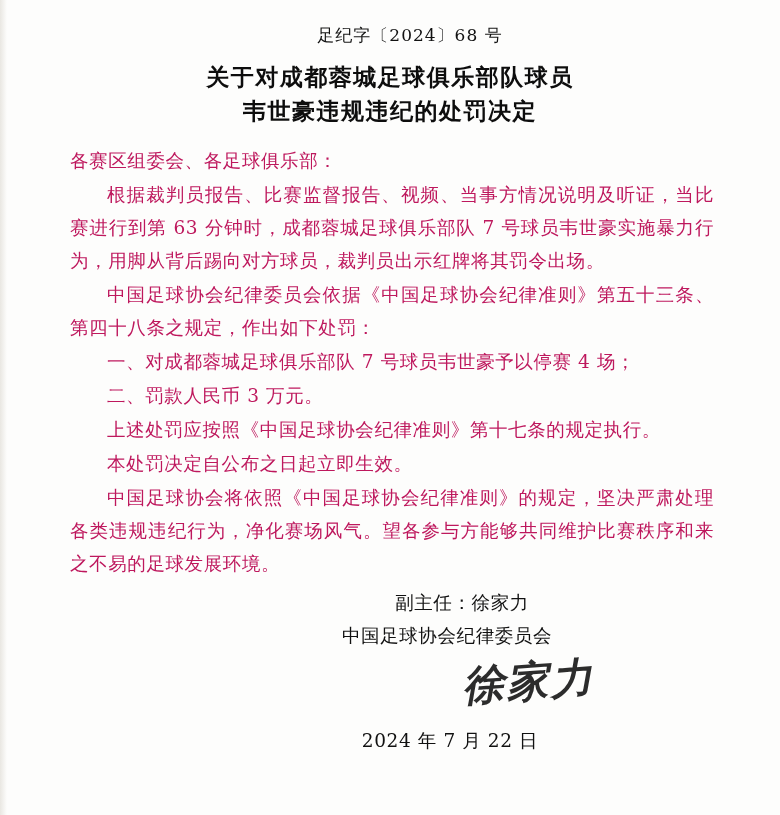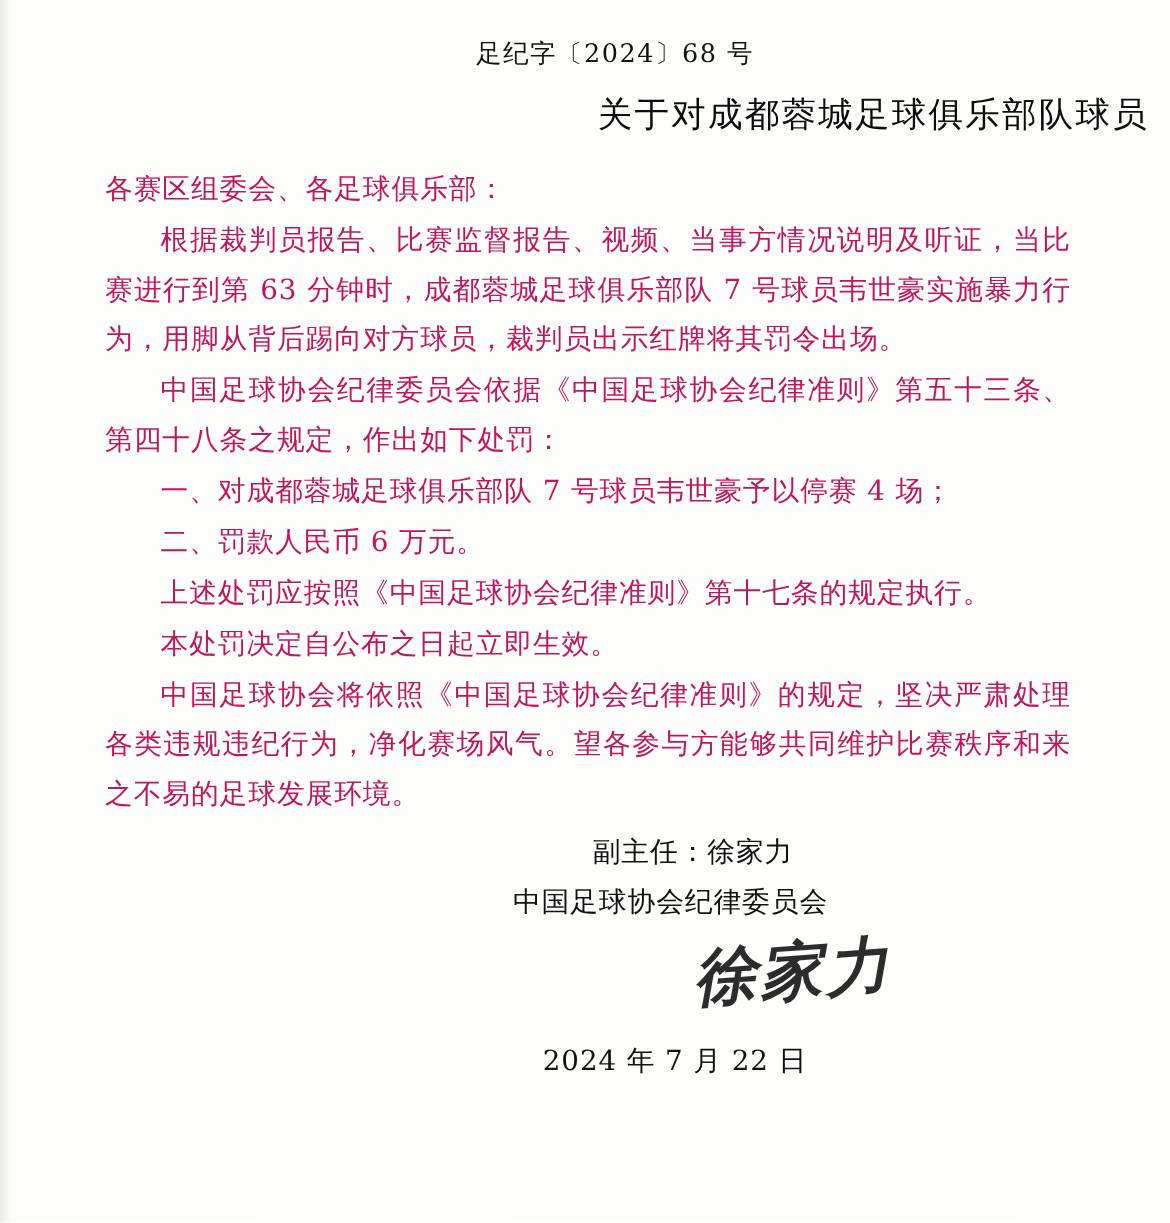--- a/index.html
+++ b/index.html
@@ -24,22 +24,22 @@
   }
   .doc-number {
     text-align: center;
     font-size: 17px;
     letter-spacing: 1px;
     padding-top: 10px;
     padding-left: 40px;
     color: #121212;
   }
   .title {
-    text-align: right;
-    font-weight: normal;
+    text-align: center;
+    font-weight: bold;
     font-size: 23px;
     line-height: 34px;
     letter-spacing: 1.5px;
     margin-top: 13px;
     color: #0d0d0d;
   }
   .title .line {
     display: block;
   }
   .body-block {
@@ -113,28 +113,29 @@
 <body>
 
 <div class="page">
 
   <div class="edge-noise"></div>
 
   <div class="doc-number">足纪字〔2024〕68 号</div>
 
   <div class="title">
     <span class="line">关于对成都蓉城足球俱乐部队球员</span>
+    <span class="line">韦世豪违规违纪的处罚决定</span>
   </div>
 
   <div class="body-block">
     <p class="para salutation">各赛区组委会、各足球俱乐部：</p>
     <p class="para indent">根据裁判员报告、比赛监督报告、视频、当事方情况说明及听证，当比赛进行到第 63 分钟时，成都蓉城足球俱乐部队 7 号球员韦世豪实施暴力行为，用脚从背后踢向对方球员，裁判员出示红牌将其罚令出场。</p>
     <p class="para indent">中国足球协会纪律委员会依据《中国足球协会纪律准则》第五十三条、第四十八条之规定，作出如下处罚：</p>
     <p class="para indent">一、对成都蓉城足球俱乐部队 7 号球员韦世豪予以停赛 4 场；</p>
-    <p class="para indent">二、罚款人民币 6 万元。</p>
+    <p class="para indent">二、罚款人民币 3 万元。</p>
     <p class="para indent">上述处罚应按照《中国足球协会纪律准则》第十七条的规定执行。</p>
     <p class="para indent">本处罚决定自公布之日起立即生效。</p>
     <p class="para indent">中国足球协会将依照《中国足球协会纪律准则》的规定，坚决严肃处理各类违规违纪行为，净化赛场风气。望各参与方能够共同维护比赛秩序和来之不易的足球发展环境。</p>
   </div>
 
   <div class="signature">
     <div class="sig-line sub">副主任：徐家力</div>
     <div class="sig-line">中国足球协会纪律委员会</div>
   </div>
 

